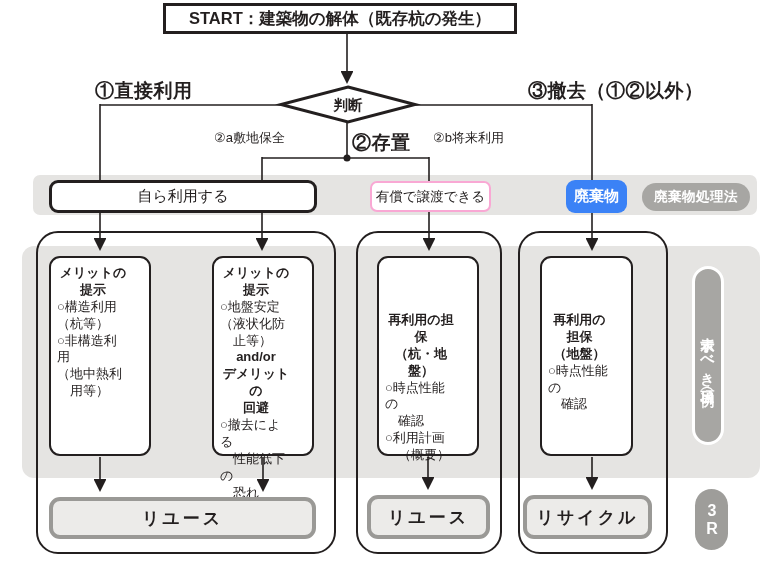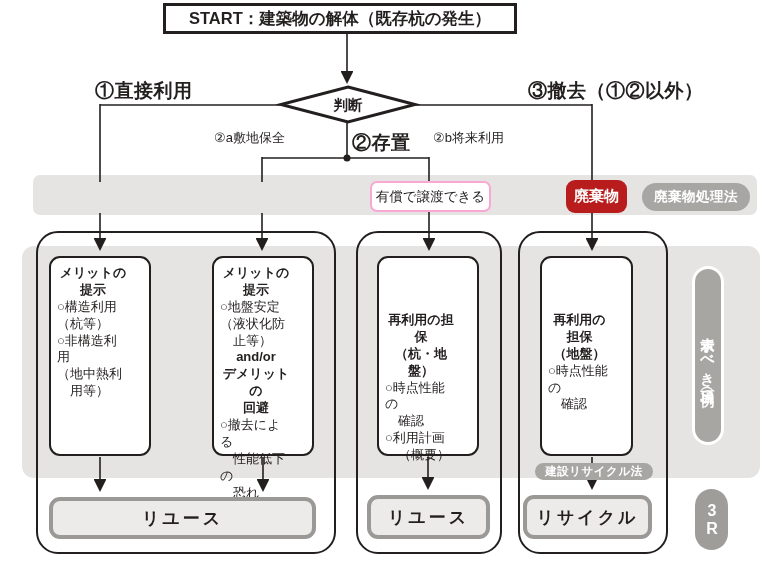--- a/index.html
+++ b/index.html
@@ -31,21 +31,21 @@
   .lbl-preserve{left:352px;top:130px;}
   .lbl-sm{font-size:13px;font-weight:400;}
   .lbl-site{left:214px;top:129px;}
   .lbl-future{left:433px;top:129px;}
 
   
   .self-use{left:49px;top:180px;width:268px;height:33px;background:#fff;border:3px solid #231f1f;
     border-radius:9px;font-size:15px;}
   .paid-transfer{left:370px;top:181px;width:121px;height:31px;background:#fff;border:2px solid #f9a8d4;
     border-radius:7px;font-size:13.5px;}
-  .waste{left:566px;top:180px;width:61px;height:33px;background:#b91c1c;color:#fff;border-radius:9px;
+  .waste{left:566px;top:180px;width:61px;height:33px;background:#3b82f6;color:#fff;border-radius:9px;
     font-size:15px;font-weight:700;}
   .waste-law{left:642px;top:183px;width:108px;height:28px;background:#a7a6a3;color:#fff;border-radius:14px;
     font-size:13.5px;font-weight:700;letter-spacing:0.5px;text-align:right;}
 
   
   .cont{border:2px solid #231f1f;border-radius:22px;background:transparent;}
   .cont-left{left:36px;top:231px;width:300px;height:323px;}
   .cont-mid{left:356px;top:231px;width:146px;height:323px;}
   .cont-right{left:518px;top:231px;width:150px;height:323px;}
 
@@ -117,20 +117,23 @@
   </div>
 
   <div class="abs decision-label">判断</div>
 
   <div class="abs lbl lbl-direct">①直接利用</div>
   <div class="abs lbl lbl-removal">③撤去（①②以外）</div>
   <div class="abs lbl lbl-preserve">②存置</div>
   <div class="abs lbl-sm lbl-site">②a敷地保全</div>
   <div class="abs lbl-sm lbl-future">②b将来利用</div>
 
+  <div class="abs ctr self-use">
+    <span>自ら利用する</span>
+  </div>
   <div class="abs ctr paid-transfer">
     <span>有償で譲渡できる</span>
   </div>
   <div class="abs ctr waste">
     <span>廃棄物</span>
   </div>
   <div class="abs ctr waste-law">
     <span>廃棄物処理法</span>
   </div>
 
@@ -171,23 +174,20 @@
 　（概要）</div>
   </div>
 
   <div class="abs dbox box4">
     <div class="bx-h pre">再利用の担保
 （地盤）</div>
     <div class="bx-b pre">○時点性能の
 　確認</div>
   </div>
 
-  <div class="abs ctr crl-badge">
-    <span>建設リサイクル法</span>
-  </div>
 
   <div class="abs ctr out reuse1">
     <span>リユース</span>
   </div>
   <div class="abs ctr out reuse2">
     <span>リユース</span>
   </div>
   <div class="abs ctr out recycle">
     <span>リサイクル</span>
   </div>

